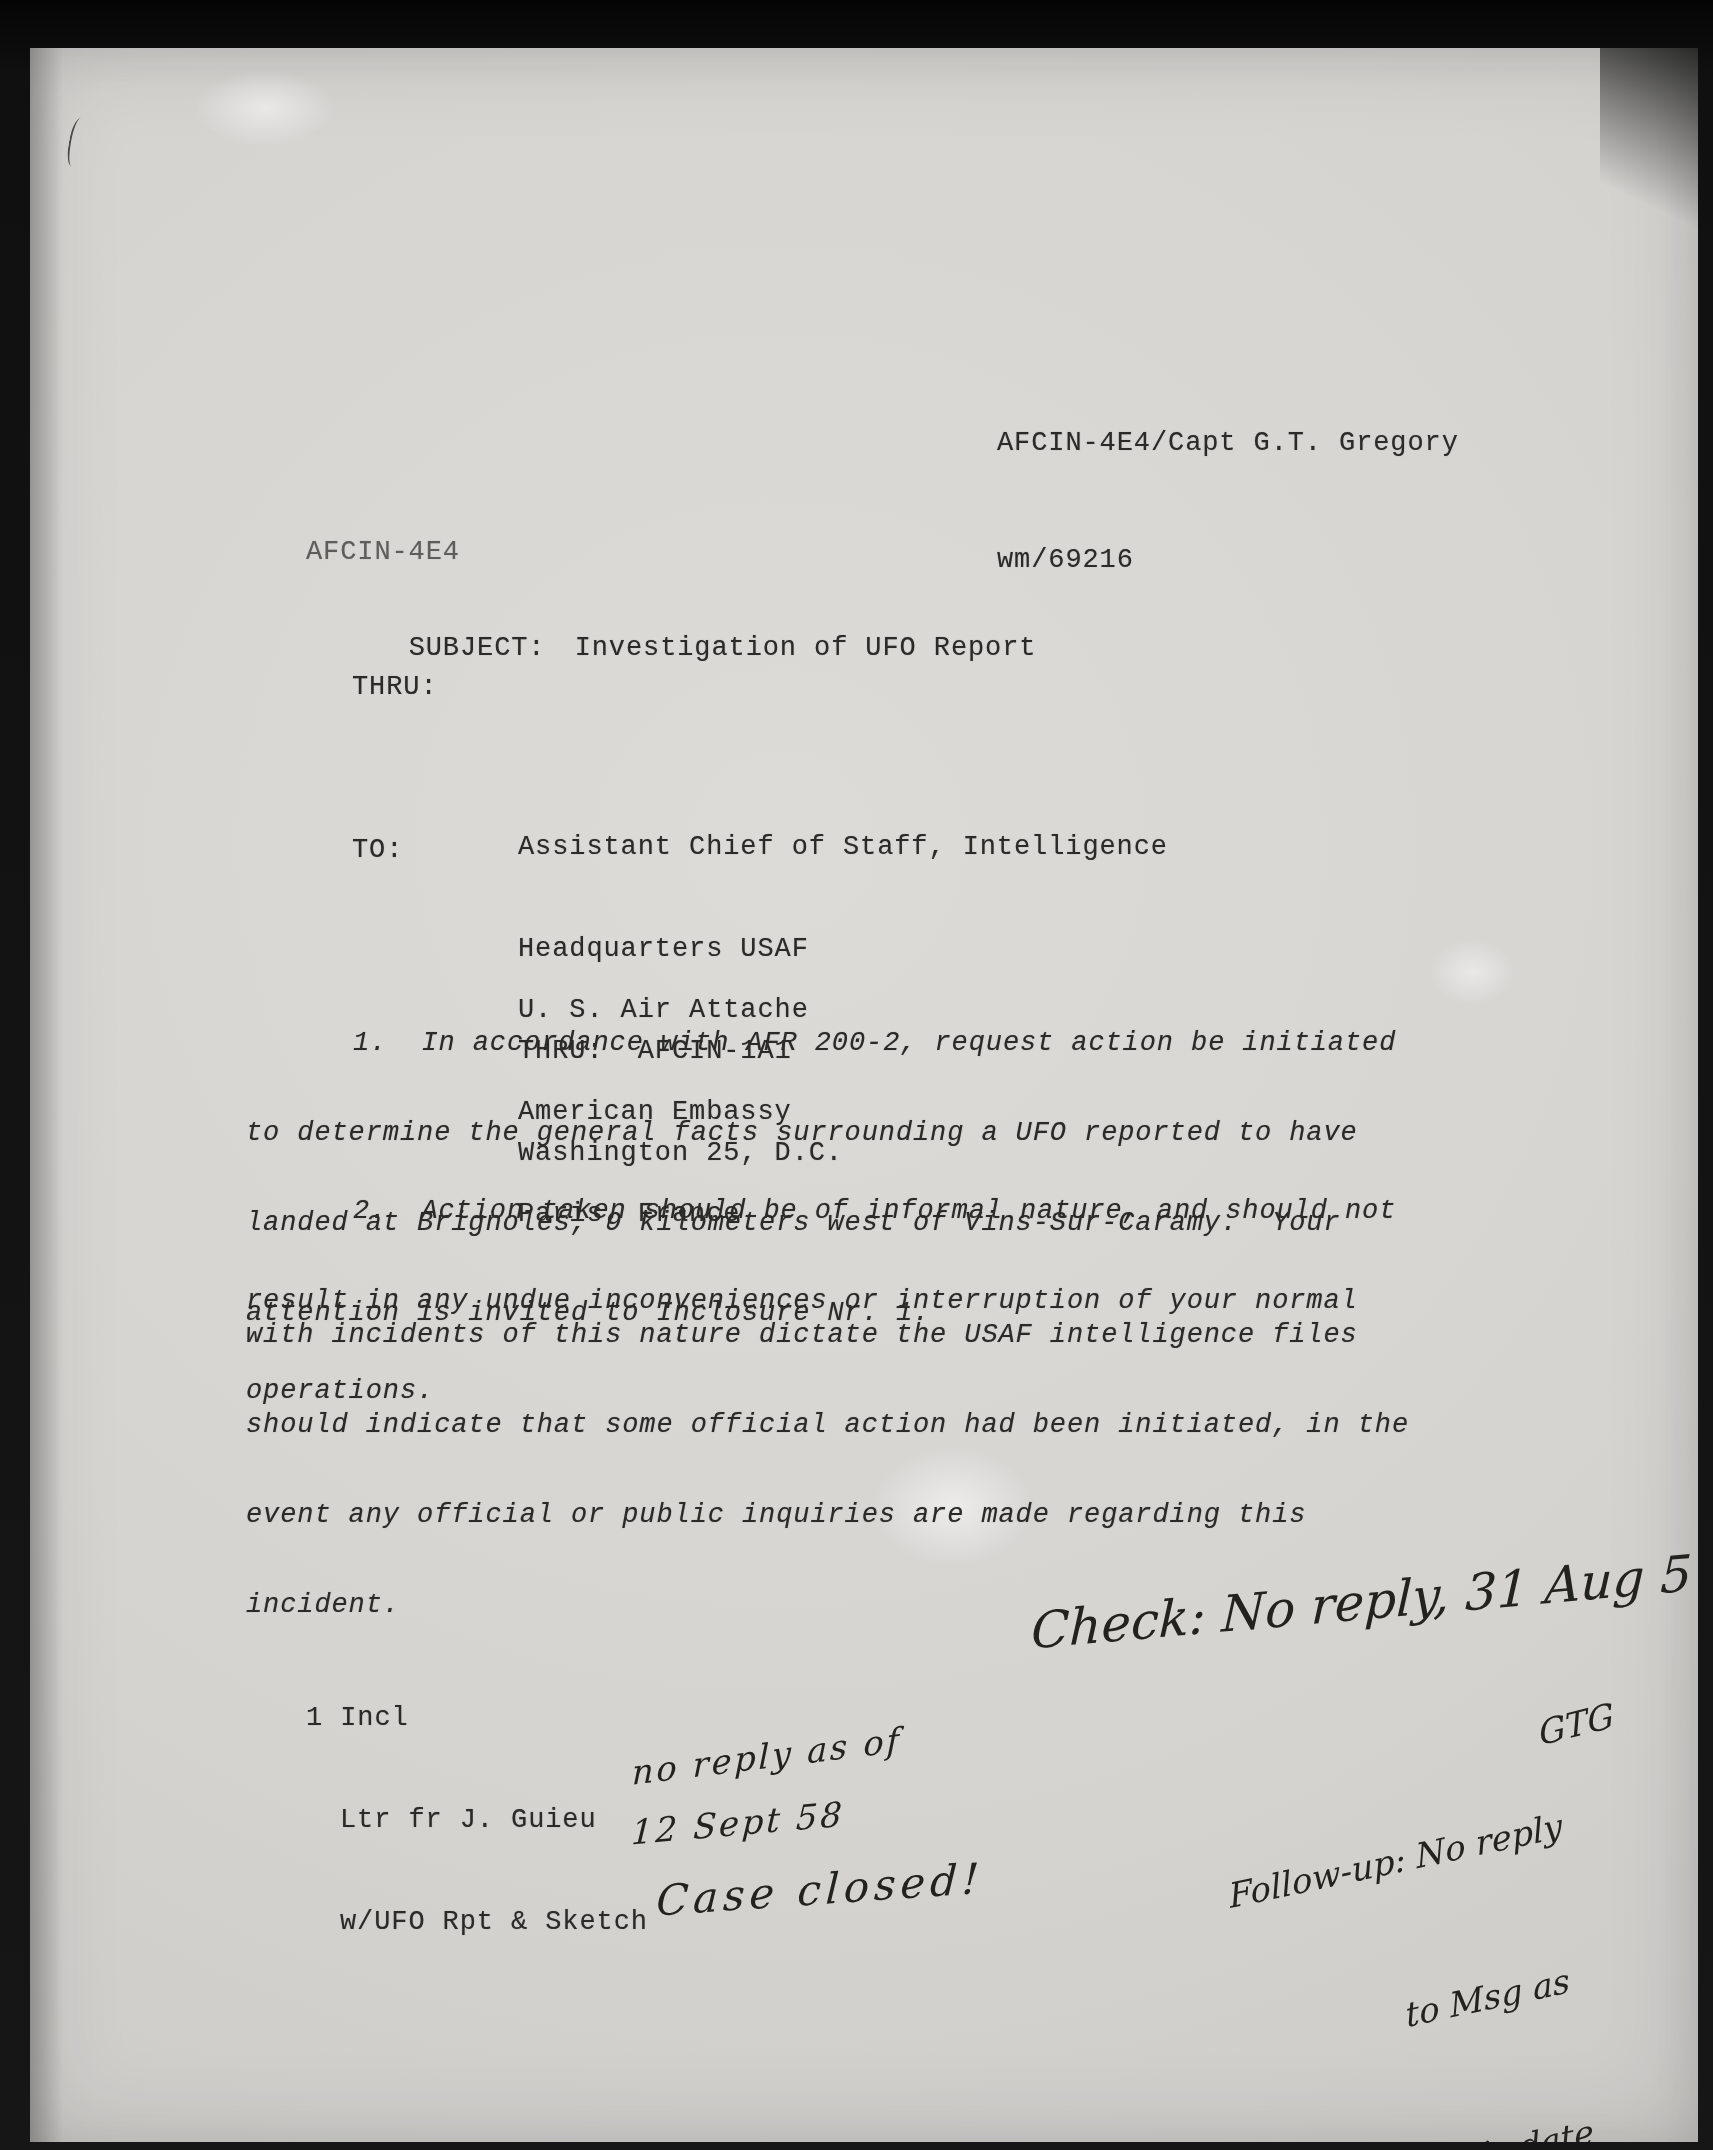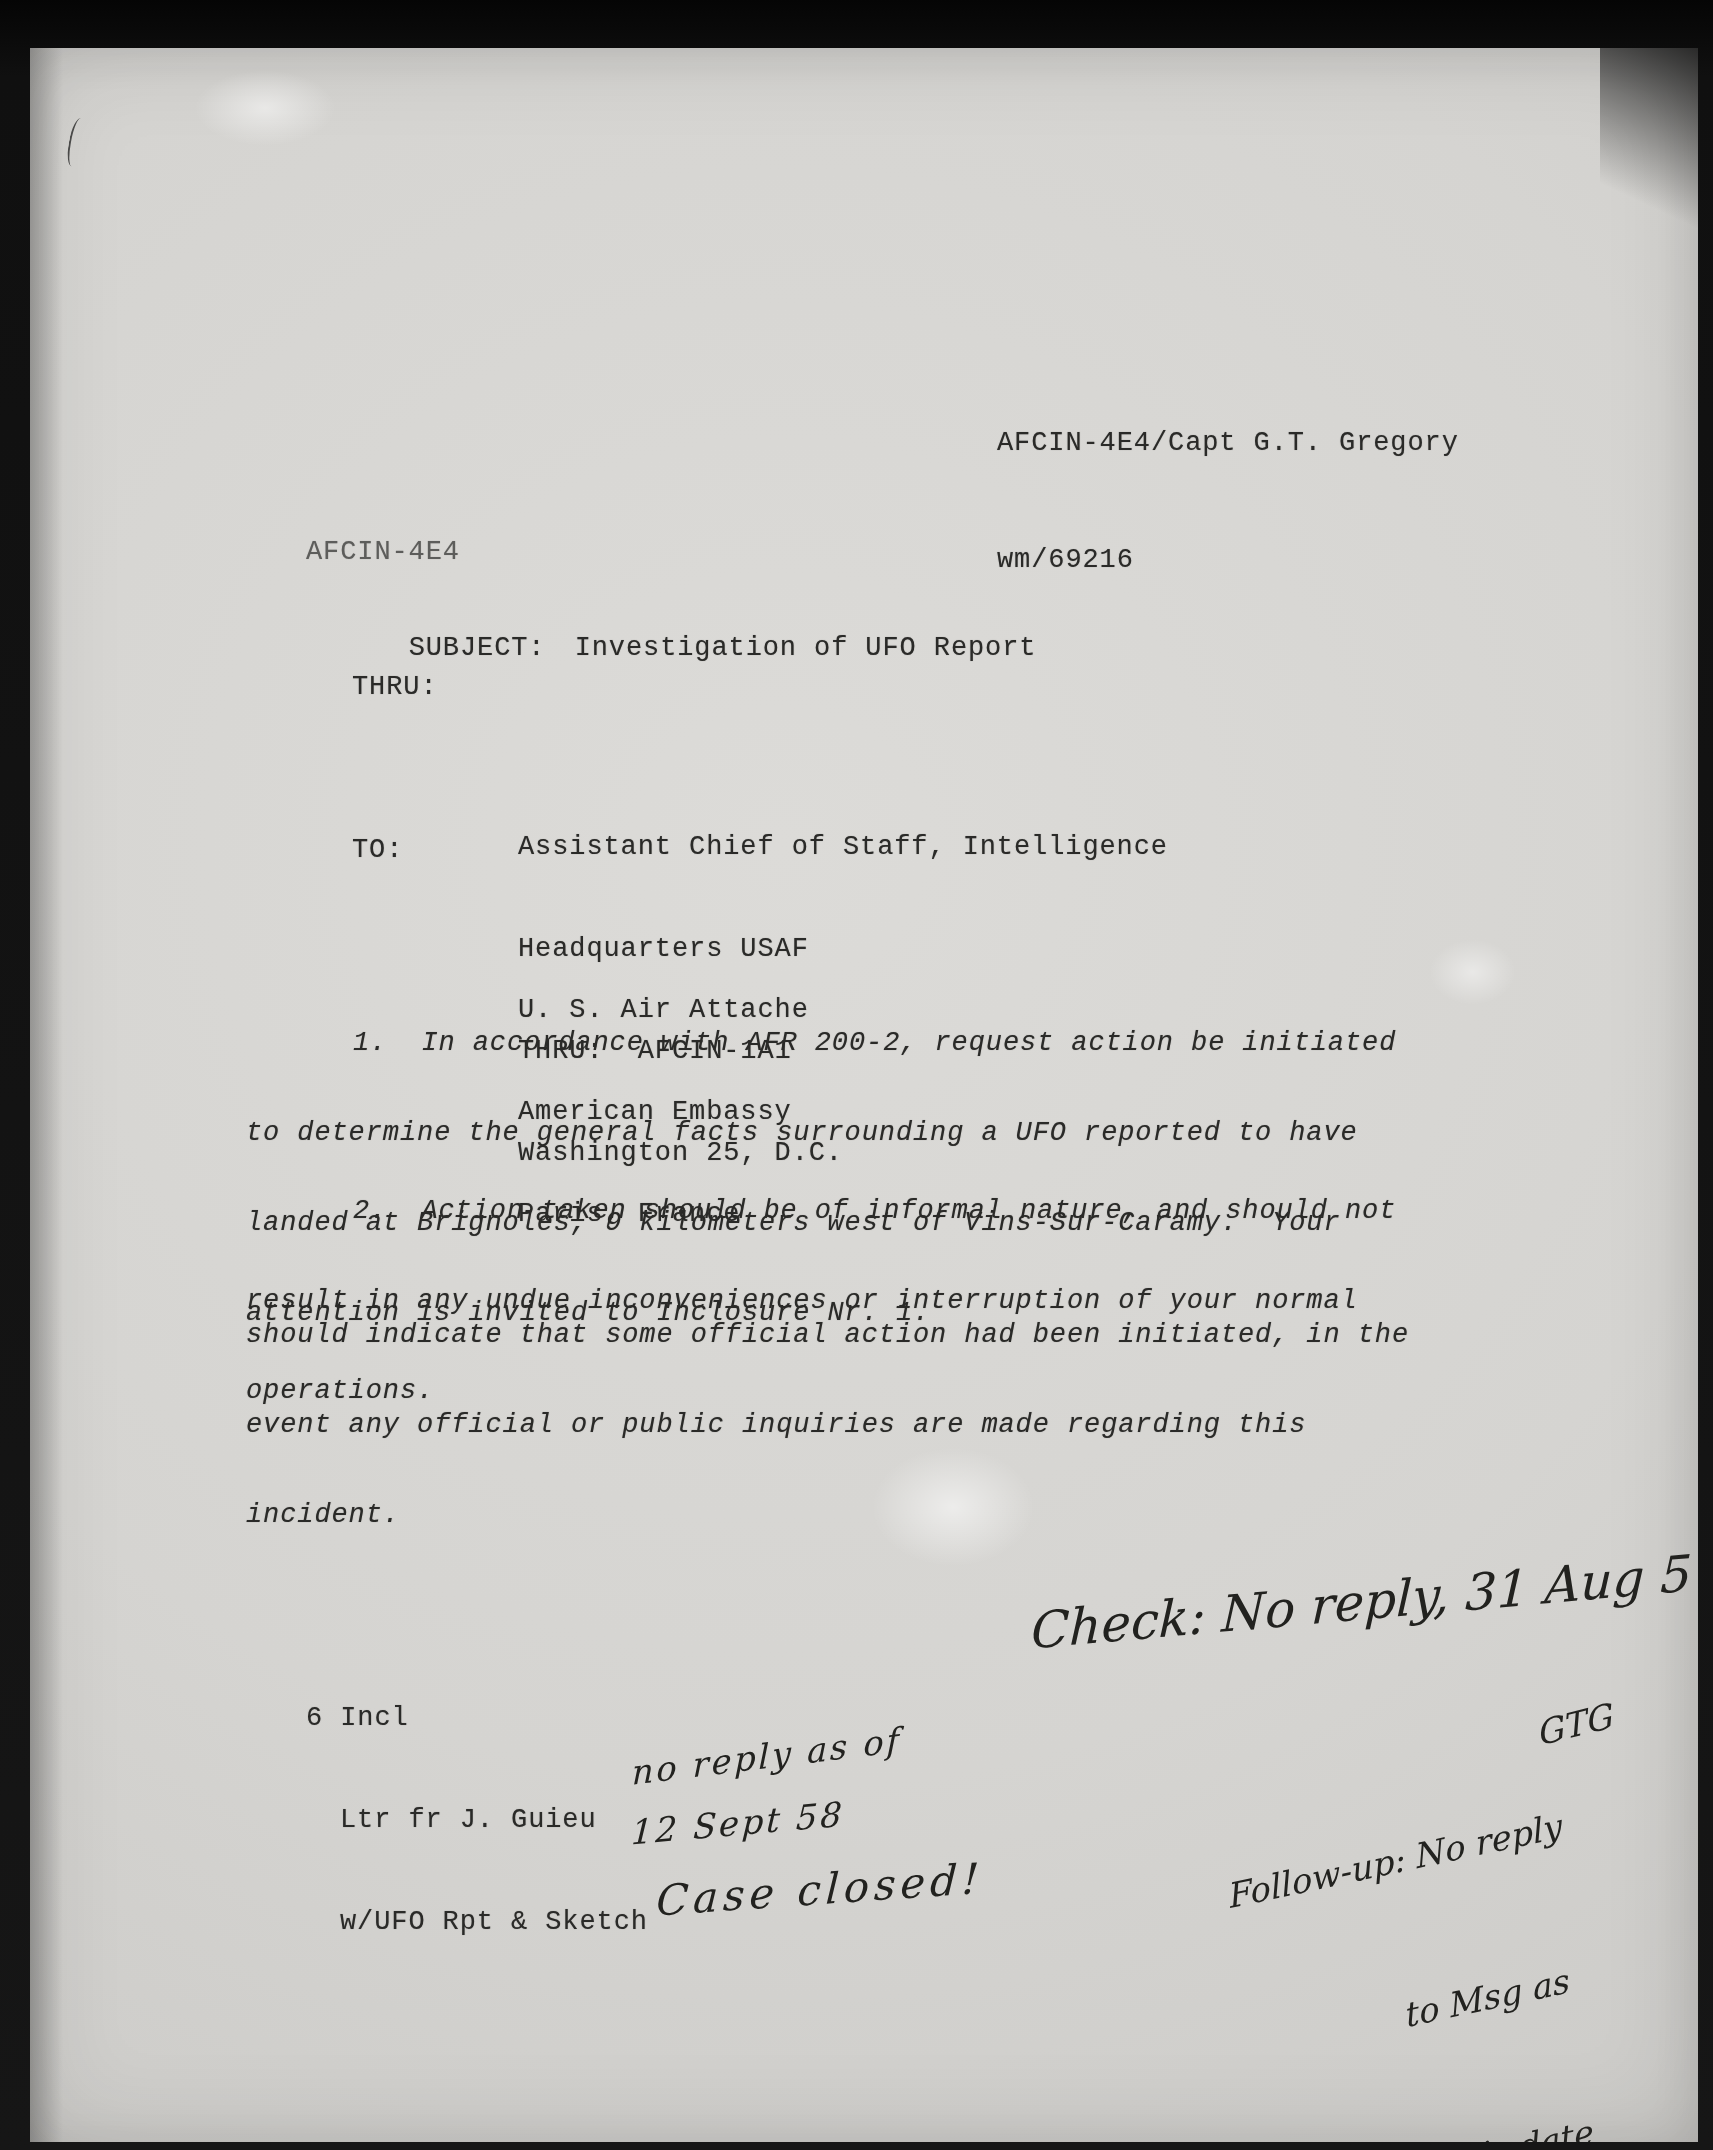--- a/index.html
+++ b/index.html
@@ -140,27 +140,28 @@
       <div>attention is invited to Inclosure Nr. 1.</div>
     </div>
 
     <div class="type para para-2">
       <div class="first">2.  Action taken should be of informal nature, and should not</div>
       <div>result in any undue inconveniences or interruption of your normal</div>
       <div>operations.</div>
     </div>
 
     <div class="type para para-3">
+      <div>with incidents of this nature dictate the USAF intelligence files</div>
       <div>should indicate that some official action had been initiated, in the</div>
       <div>event any official or public inquiries are made regarding this</div>
       <div>incident.</div>
     </div>
 
     <div class="type incl-block">
-      <div>6 Incl</div>
+      <div>1 Incl</div>
       <div class="ind">Ltr fr J. Guieu</div>
       <div class="ind">w/UFO Rpt &amp; Sketch</div>
     </div>
 
     <div class="hand hw-check">Check: No reply, 31 Aug 57</div>
     <div class="hand hw-check-init">GTG</div>
 
     <div class="hand hw-reply-1">no reply as of</div>
     <div class="hand hw-reply-2">12 Sept 58</div>
 

